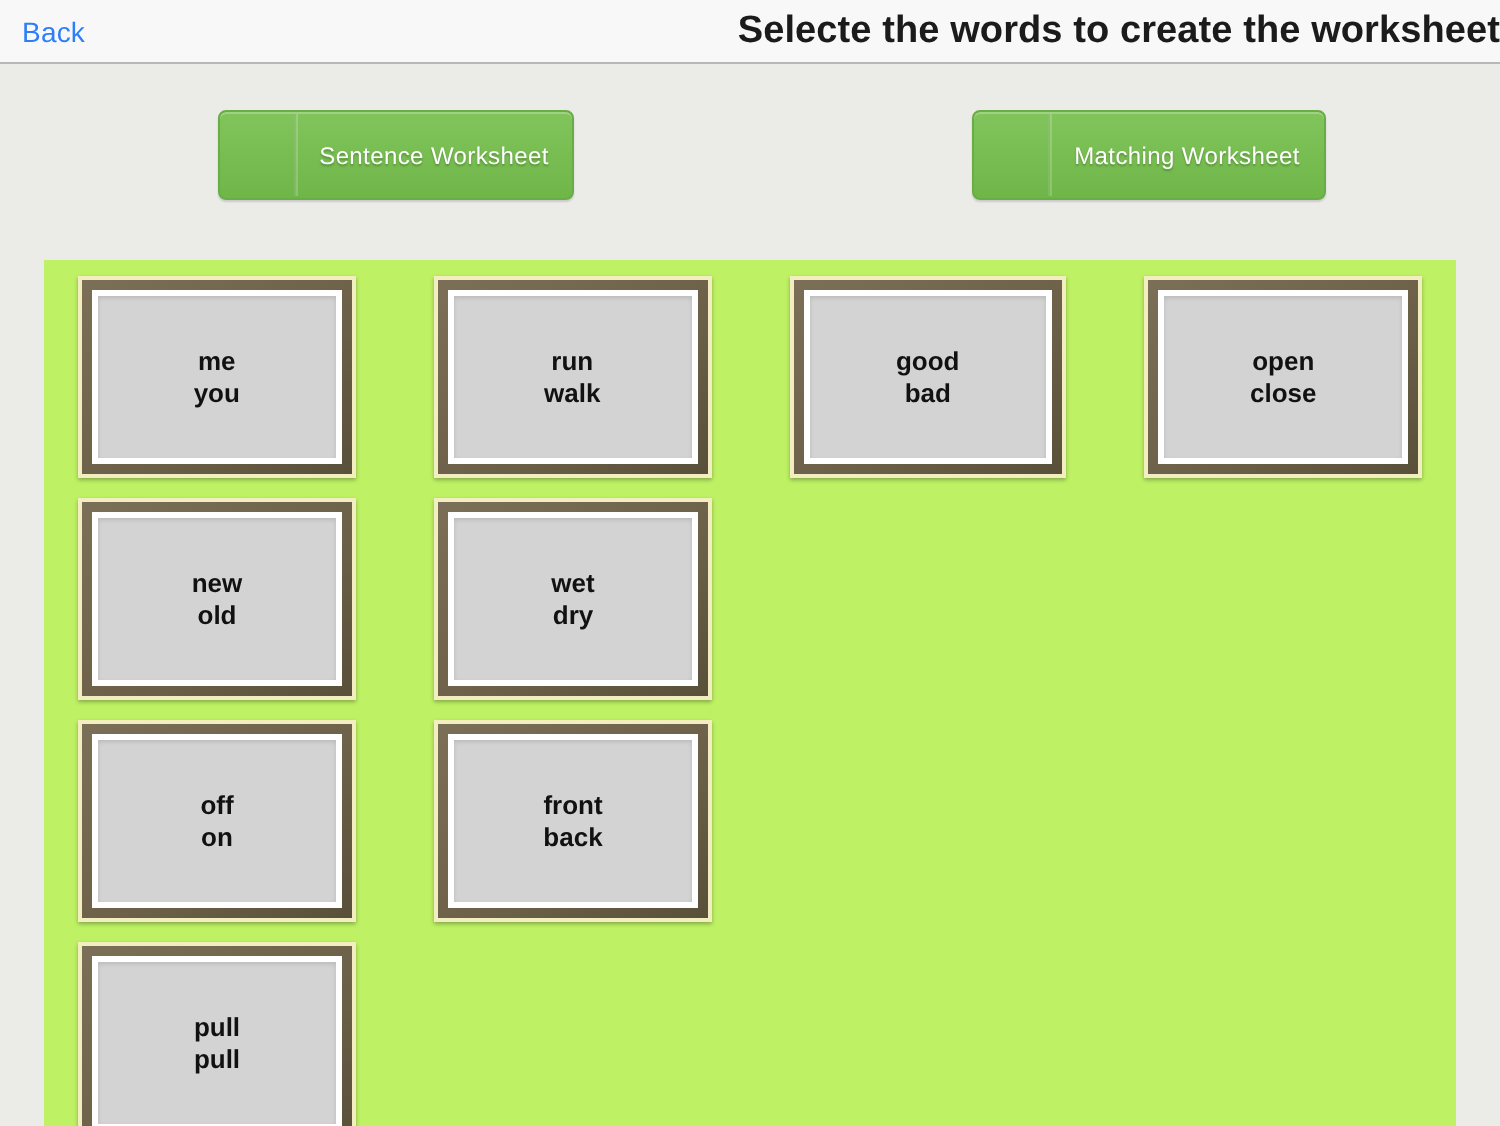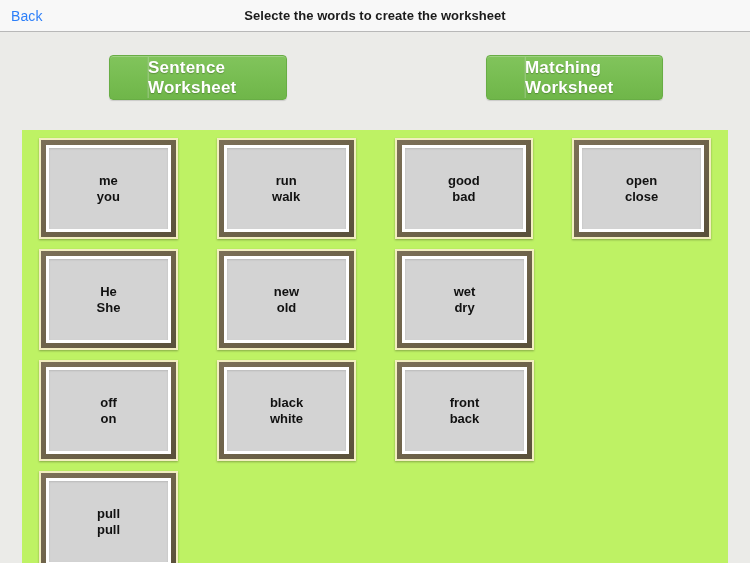--- a/index.html
+++ b/index.html
@@ -38,22 +38,22 @@
     cursor: pointer;
     letter-spacing: 0.1px;
   }
   #header-title {
     position: absolute;
     left: 0;
     top: 0;
     width: 750px;
     height: 32px;
     line-height: 32px;
-    text-align: center;
-    font-size: 13px;
+    text-align: right;
+    font-size: 19px;
     font-weight: bold;
     color: #1b1b1b;
     letter-spacing: 0.05px;
   }
 
   
   .worksheet-button {
     position: absolute;
     top: 55px;
     height: 45px;
@@ -75,22 +75,22 @@
   }
   .worksheet-button .btn-label {
     position: absolute;
     left: 38px;
     right: 0;
     top: 0;
     bottom: 0;
     display: flex;
     align-items: center;
     justify-content: center;
-    font-size: 17px;
-    font-weight: bold;
+    font-size: 12px;
+    font-weight: normal;
     color: #ffffff;
     text-shadow: 0 1px 1px rgba(70,110,45,0.55);
     letter-spacing: 0.2px;
   }
   #sentence-worksheet-button { left: 109px; width: 178px; }
   #matching-worksheet-button { left: 486px; width: 177px; padding-left: 44px; }
 
   
   #cards-panel {
     position: absolute;
@@ -218,30 +218,20 @@
               </div>
             </div>
           </div>
         </div>
       </div>
       <div class="card-row">
         <div class="word-card">
           <div class="card-frame-outer">
             <div class="card-frame-inner">
               <div class="card-face">
-                <div class="card-word">He</div>
-                <div class="card-word">She</div>
-              </div>
-            </div>
-          </div>
-        </div>
-        <div class="word-card">
-          <div class="card-frame-outer">
-            <div class="card-frame-inner">
-              <div class="card-face">
                 <div class="card-word">new</div>
                 <div class="card-word">old</div>
               </div>
             </div>
           </div>
         </div>
         <div class="word-card">
           <div class="card-frame-outer">
             <div class="card-frame-inner">
               <div class="card-face">
@@ -260,30 +250,20 @@
                 <div class="card-word">off</div>
                 <div class="card-word">on</div>
               </div>
             </div>
           </div>
         </div>
         <div class="word-card">
           <div class="card-frame-outer">
             <div class="card-frame-inner">
               <div class="card-face">
-                <div class="card-word">black</div>
-                <div class="card-word">white</div>
-              </div>
-            </div>
-          </div>
-        </div>
-        <div class="word-card">
-          <div class="card-frame-outer">
-            <div class="card-frame-inner">
-              <div class="card-face">
                 <div class="card-word">front</div>
                 <div class="card-word">back</div>
               </div>
             </div>
           </div>
         </div>
       </div>
       <div class="card-row">
         <div class="word-card">
           <div class="card-frame-outer">

